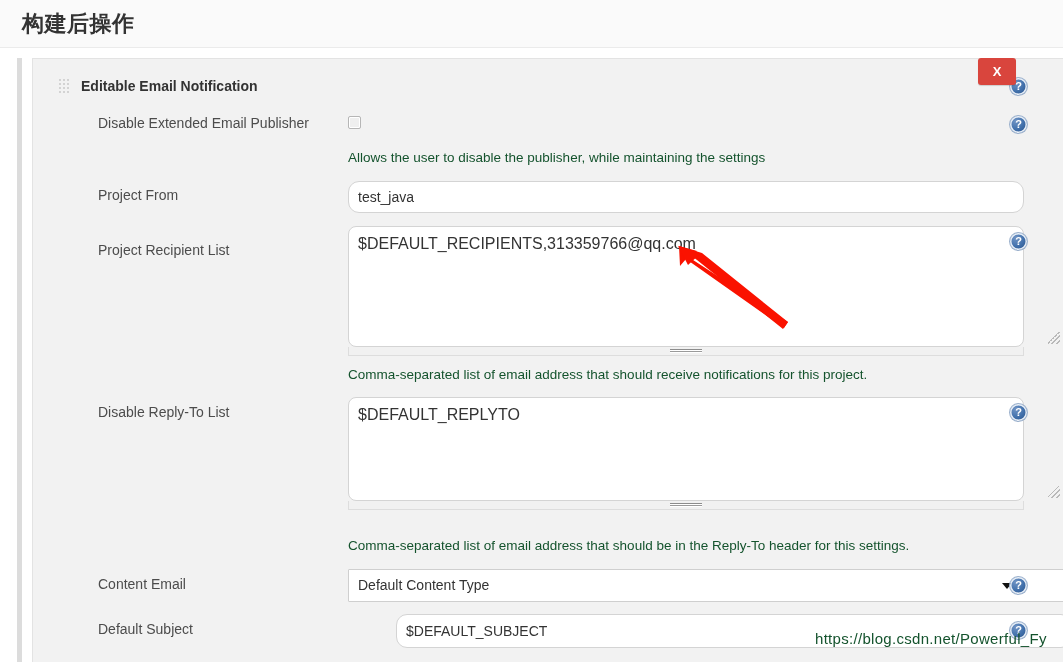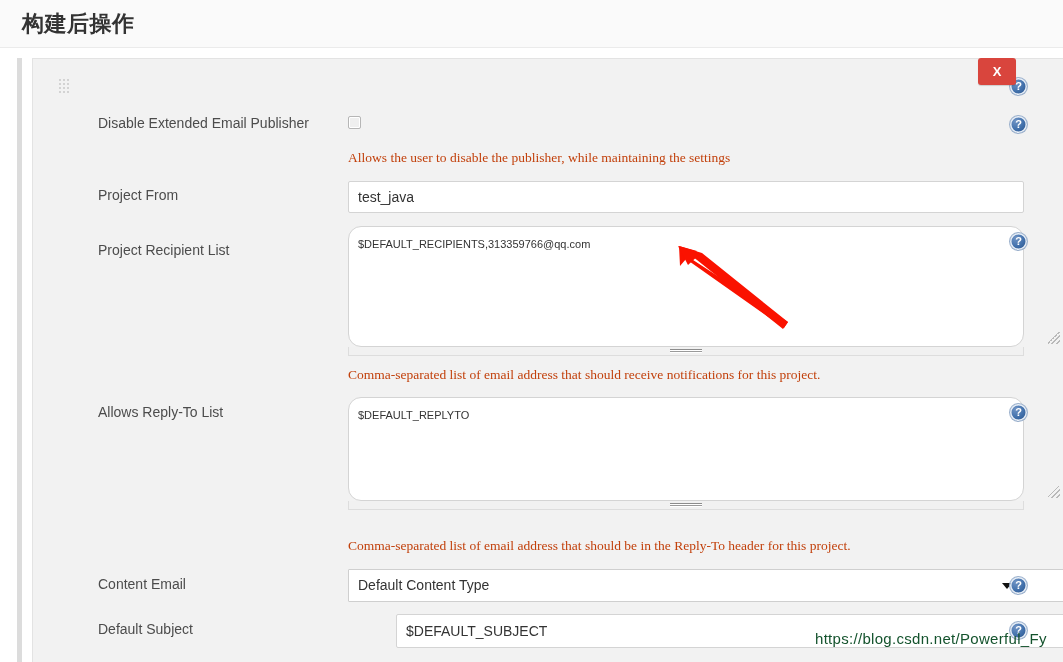--- a/index.html
+++ b/index.html
@@ -153,36 +153,36 @@
     width: 676px;
     height: 32px;
     box-sizing: border-box;
     border: 1px solid #d4d4d4;
     background: #ffffff;
     font-family: "Liberation Sans", sans-serif;
     font-size: 14px;
     color: #333333;
     padding: 0 9px;
     outline: none;
-    border-radius: 2px;
+    border-radius: 11px;
   }
   .txt-area {
     width: 676px;
     box-sizing: border-box;
     border: 1px solid #d4d4d4;
     background: #ffffff;
     font-family: "Liberation Sans", sans-serif;
-    font-size: 11px;
+    font-size: 16px;
     color: #333333;
     padding: 8px 9px;
     outline: none;
     resize: none;
     display: block;
     line-height: 18px;
-    border-radius: 13px;
+    border-radius: 8px;
   }
   .ta-wrap { position: relative; }
   .resize-corner {
     position: absolute;
     right: 3px;
     bottom: 3px;
     width: 12px;
     height: 12px;
     pointer-events: none;
     background-image:
@@ -250,23 +250,22 @@
     width: 0;
     height: 0;
     border-left: 5px solid transparent;
     border-right: 5px solid transparent;
     border-top: 6px solid #111111;
     pointer-events: none;
   }
 
   .desc {
     font-size: 13.5px;
-    color: #c2410c;
+    color: #14532d;
     white-space: nowrap;
-    font-family: Liberation Serif, serif;
   }
 
   
   .annot {
     position: absolute;
     left: 0;
     top: 0;
     width: 1063px;
     height: 662px;
     pointer-events: none;
@@ -296,20 +295,21 @@
 
 <div class="stage">
 
   <div class="repeated-chunk">
     <div class="chunk-inner">
 
       <div class="del-btn">X</div>
 
       <div class="sec-title-row">
         <div class="grip"></div>
+        <div class="sec-title">Editable Email Notification</div>
       </div>
       <div class="help-ico" style="right:36px; top:19px;">?</div>
 
       <div class="row" style="top:51px; height:30px;">
         <div class="lbl" style="top:5px;">Disable Extended Email Publisher</div>
         <div class="fieldcol" style="top:6px;">
           <div class="chk"></div>
         </div>
         <div class="help-ico" style="right:36px; top:6px;">?</div>
       </div>
@@ -339,34 +339,34 @@
         <div class="help-ico" style="right:36px; top:7px;">?</div>
       </div>
 
       <div class="row" style="top:308px;">
         <div class="fieldcol">
           <div class="desc">Comma-separated list of email address that should receive notifications for this project.</div>
         </div>
       </div>
 
       <div class="row" style="top:338px;">
-        <div class="lbl" style="top:7px;">Allows Reply-To List</div>
+        <div class="lbl" style="top:7px;">Disable Reply-To List</div>
         <div class="fieldcol">
           <div class="ta-wrap">
             <textarea class="txt-area" style="height: 104px;">$DEFAULT_REPLYTO</textarea>
             <div class="resize-corner"></div>
           </div>
           <div class="drag-bar"></div>
         </div>
         <div class="help-ico" style="right:36px; top:7px;">?</div>
       </div>
 
       <div class="row" style="top:479px;">
         <div class="fieldcol">
-          <div class="desc">Comma-separated list of email address that should be in the Reply-To header for this project.</div>
+          <div class="desc">Comma-separated list of email address that should be in the Reply-To header for this settings.</div>
         </div>
       </div>
 
       <div class="row" style="top:510px;">
         <div class="lbl" style="top:7px;">Content Email</div>
         <div class="fieldcol">
           <div class="select-wrap">
             <div class="sel">Default Content Type</div>
             <div class="sel-arrow"></div>
           </div>

